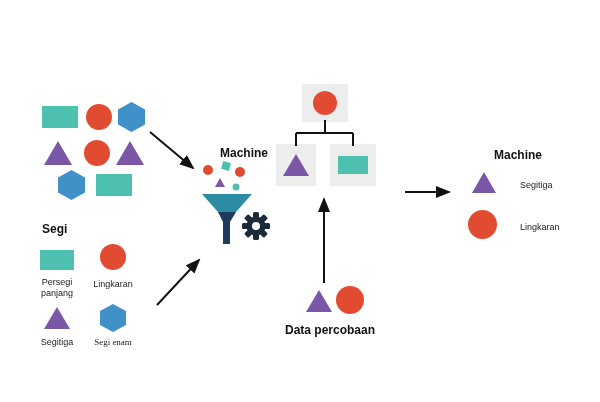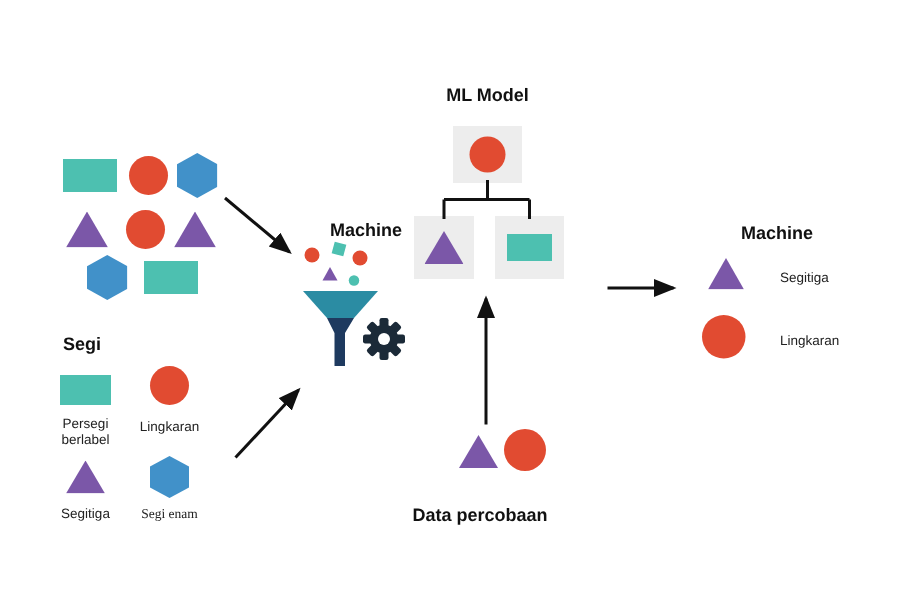--- a/index.html
+++ b/index.html
@@ -34,21 +34,21 @@
   <div class="abs tri" style="left:44px; top:141px; width:28px; height:24px;"></div>
   <div class="abs circle" style="left:84px; top:140px; width:26px; height:26px;"></div>
   <div class="abs tri" style="left:116px; top:141px; width:28px; height:24px;"></div>
 
   <div class="abs hex" style="left:58px; top:170px; width:27px; height:30px;"></div>
   <div class="abs rect" style="left:96px; top:174px; width:36px; height:22px;"></div>
 
   <div class="h" style="left:42px; top:222px;">Segi</div>
 
   <div class="abs rect" style="left:40px; top:250px; width:34px; height:20px;"></div>
-  <div class="small" style="left:31px; top:277px; width:52px;">Persegi berlabel</div>
+  <div class="small" style="left:31px; top:277px; width:52px;">Persegi panjang</div>
 
   <div class="abs circle" style="left:100px; top:244px; width:26px; height:26px;"></div>
   <div class="small" style="left:87px; top:279px; width:52px;">Lingkaran</div>
 
   <div class="abs tri" style="left:44px; top:307px; width:26px; height:22px;"></div>
   <div class="small" style="left:31px; top:337px; width:52px;">Segitiga</div>
 
   <div class="abs hex" style="left:100px; top:304px; width:26px; height:28px;"></div>
   <div class="small" style="left:87px; top:337px; width:52px;font-family:Liberation Serif, serif;">Segi enam</div>
 
@@ -68,35 +68,34 @@
     <g>
       <rect x="55" y="52" width="6" height="28" rx="1.5" transform="rotate(0 58 66)" style="fill:var(--gear_dark)"></rect>
       <rect x="55" y="52" width="6" height="28" rx="1.5" transform="rotate(45 58 66)" style="fill:var(--gear_dark)"></rect>
       <rect x="55" y="52" width="6" height="28" rx="1.5" transform="rotate(90 58 66)" style="fill:var(--gear_dark)"></rect>
       <rect x="55" y="52" width="6" height="28" rx="1.5" transform="rotate(135 58 66)" style="fill:var(--gear_dark)"></rect>
       <circle cx="58" cy="66" r="9.5" style="fill:var(--gear_dark)"></circle>
       <circle cx="58" cy="66" r="4" fill="#ffffff"></circle>
     </g>
   </svg>
 
-  <div class="h" style="left:285px; top:56px; width:80px; text-align:center;">ML Model</div>
 
   <div class="box" style="left:302px; top:84px; width:46px; height:38px;">
     <div class="circle" style="width:24px; height:24px;"></div>
   </div>
   <div class="box" style="left:276px; top:144px; width:40px; height:42px;">
     <div class="tri" style="width:26px; height:22px;"></div>
   </div>
   <div class="box" style="left:330px; top:144px; width:46px; height:42px;">
     <div class="rect" style="width:30px; height:18px;"></div>
   </div>
 
   <div class="abs tri" style="left:306px; top:290px; width:26px; height:22px;"></div>
   <div class="abs circle" style="left:336px; top:286px; width:28px; height:28px;"></div>
-  <div class="h" style="left:275px; top:336px; width:110px; ">Data percobaan</div>
+  <div class="h" style="left:275px; top:323px; width:110px; text-align:center;">Data percobaan</div>
 
   <div class="h" style="left:494px; top:148px;">Machine</div>
 
   <div class="abs tri" style="left:472px; top:172px; width:24px; height:21px;"></div>
   <div class="small" style="left:520px; top:180px; width:60px; text-align:left;">Segitiga</div>
 
   <div class="abs circle" style="left:468px; top:210px; width:29px; height:29px;"></div>
   <div class="small" style="left:520px; top:222px; width:60px; text-align:left;">Lingkaran</div>
 
   <svg class="overlay" width="600" height="402">

